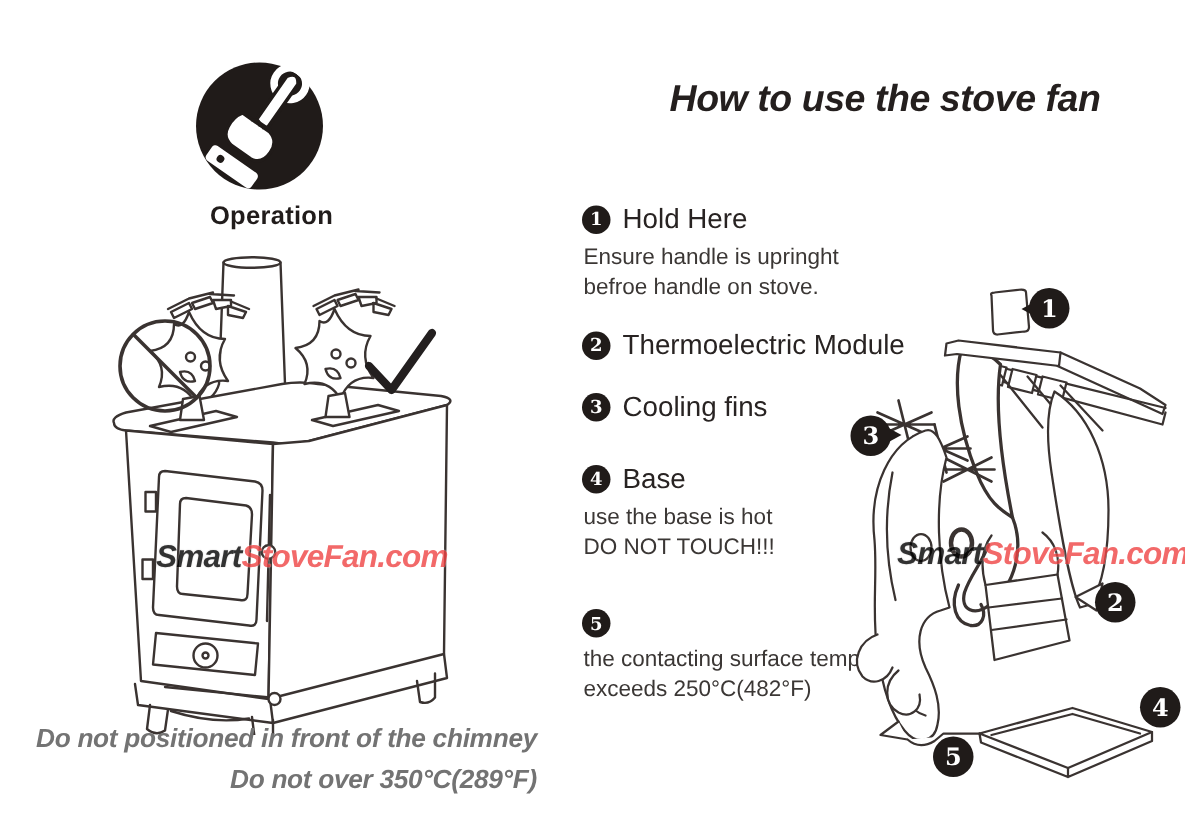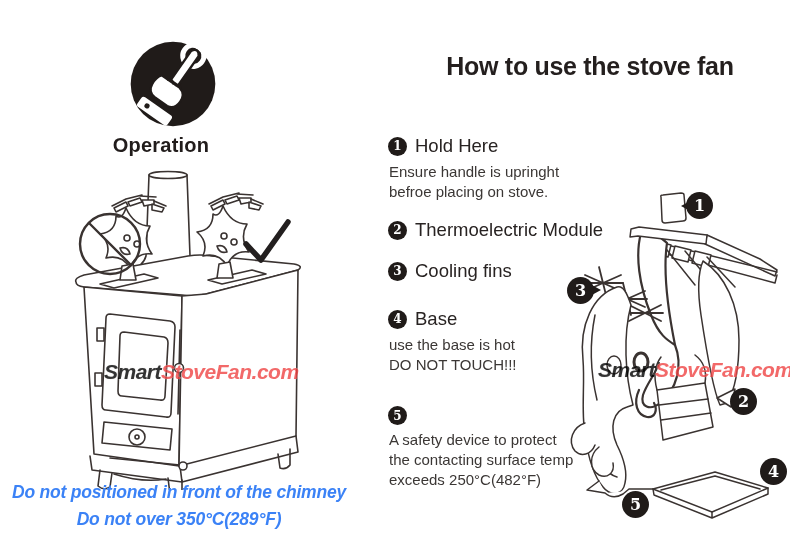--- a/index.html
+++ b/index.html
@@ -1,49 +1,49 @@
 <!DOCTYPE html>
 <html><head>
 <meta charset="utf-8">
 <style>
   html,body{margin:0;padding:0;background:#fff;}
   body{width:790px;height:558px;overflow:hidden;font-family:"Liberation Sans",sans-serif;}
   .page{position:relative;width:790px;height:558px;background:#fff;}
 
   
   .op-icon{position:absolute;left:127px;top:38px;width:92px;height:92px;}
-  .op-label{position:absolute;left:80px;top:134px;width:162px;text-align:center;
-            font-size:20px;font-weight:bold;color:#211c1b;letter-spacing:.2px;}
+  .op-label{position:absolute;left:100px;top:134px;width:162px;text-align:center;
+            font-size:17px;font-weight:bold;color:#211c1b;letter-spacing:.2px;}
 
   
   .title{position:absolute;left:395px;top:52px;width:390px;text-align:center;
-         font-size:25px;font-weight:bold;color:#241f1e;letter-spacing:-.3px;}
+         font-size:25px;font-weight:bold;font-style:italic;color:#241f1e;letter-spacing:-.3px;}
 
   
   .step{position:absolute;left:388px;width:232px;}
   .step-head{display:flex;align-items:center;gap:8px;font-size:18.5px;color:#282322;}
   .step-notes{margin:5px 0 0 1px;font-size:15px;line-height:1.33;color:#3b3735;}
   .s1{top:135px}.s2{top:219px}.s3{top:260px}.s4{top:308px}.s5{top:406px}
 
   
   .badge{display:inline-flex;align-items:center;justify-content:center;flex:0 0 auto;
          background:#201b19;color:#fff;border-radius:50%;
          font-family:"DejaVu Serif",serif;font-weight:bold;}
   .badge.sm{width:19px;height:19px;font-size:12px;}
   .badge.lg{position:absolute;width:27px;height:27px;font-size:16px;z-index:5;}
   .b1{left:686px;top:192px}.b2{left:730px;top:388px}.b3{left:567px;top:277px}
   .b4{left:760px;top:458px}.b5{left:622px;top:491px}
   .tail{position:absolute;width:0;height:0;border:6px solid transparent;z-index:4;}
   .tail-1{left:675px;top:200px;border-right:11px solid #201b19;}
   .tail-3{left:590px;top:284px;border-left:11px solid #201b19;}
 
   
-  .warning{position:absolute;left:0;top:479px;width:358px;text-align:center;
+  .warning{position:absolute;left:0;top:479px;width:358px;text-align:right;
            font-weight:bold;font-style:italic;font-size:17.5px;line-height:1.55;
-           color:#3b82f6;letter-spacing:-.2px;}
+           color:#737373;letter-spacing:-.2px;}
 
   
   .wm{position:absolute;font-weight:bold;font-style:italic;font-size:21px;letter-spacing:-.5px;
       z-index:6;opacity:.8;white-space:nowrap;}
   .wm .p1{color:#000000;text-shadow:0 0 1px #b5b1b0;}
   .wm .p2{color:#ef4444;text-shadow:0 0 1px #ffffff;}
   .wm1{left:104px;top:360px;}
   .wm2{left:598px;top:358px;}
 
   
@@ -71,21 +71,21 @@
 
   <div class="title">How to use the stove fan</div>
 
   <div class="step s1">
     <div class="step-head">
       <span class="badge sm">1</span>
       <span>Hold Here</span>
     </div>
     <div class="step-notes">
       <div>Ensure handle is upringht</div>
-      <div>befroe placing on stove.</div>
+      <div>befroe handle on stove.</div>
     </div>
   </div>
 
   <div class="step s2">
     <div class="step-head">
       <span class="badge sm">2</span>
       <span>Thermoelectric Module</span>
     </div>
   </div>
 
@@ -105,21 +105,20 @@
       <div>use the base is hot</div>
       <div>DO NOT TOUCH!!!</div>
     </div>
   </div>
 
   <div class="step s5">
     <div class="step-head">
       <span class="badge sm">5</span>
     </div>
     <div class="step-notes">
-      <div>A safety device to protect</div>
       <div>the contacting surface temp</div>
       <div>exceeds 250°C(482°F)</div>
     </div>
   </div>
 
   <svg class="stove-svg" width="330" height="322" viewBox="0 0 330 322" fill="none" stroke="#3a3331" stroke-width="1.6" stroke-linecap="round" stroke-linejoin="round">
     <defs>
       <g id="sfan">
         <path d="M-14,-34 L-2,-40 L0,-36 L-12,-30 Z M0,-40 L12,-44 L14,-40 L2,-36 Z
                  M14,-42 L26,-42 L26,-38 L16,-36 Z M24,-38 L36,-34 L34,-30 L24,-32 Z" fill="#fff"></path>

